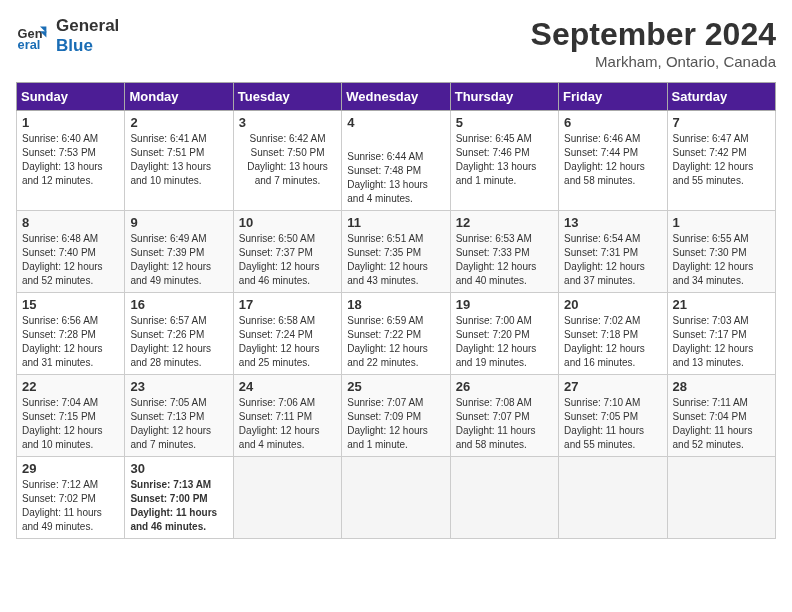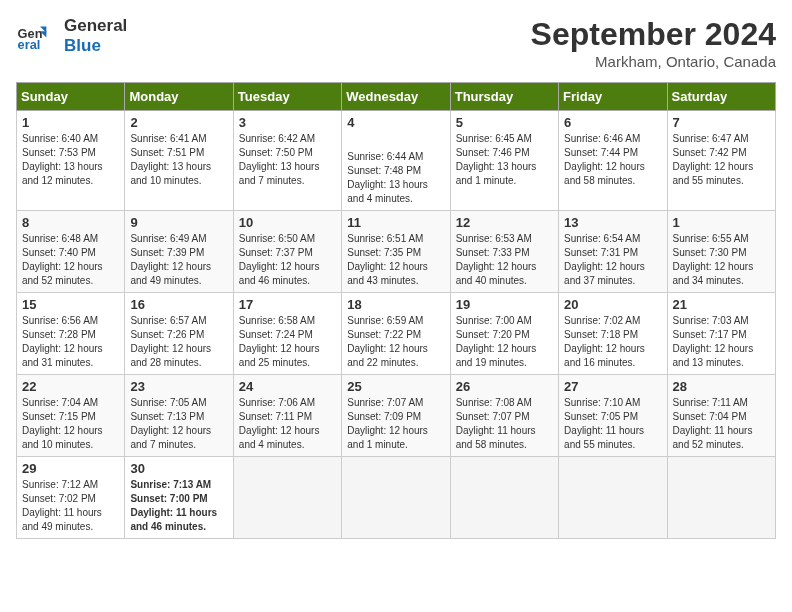--- a/index.html
+++ b/index.html
@@ -12,21 +12,21 @@
     }
     .header {
       display: flex;
       justify-content: space-between;
       align-items: flex-start;
       margin-bottom: 12px;
     }
     .logo {
       display: flex;
       align-items: center;
-      gap: 16px;
+      gap: 8px;
     }
     .logo-icon {
       width: 32px;
       height: 32px;
     }
     .title-block {
       text-align: right;
     }
     .month-title {
       font-size: 32px;
@@ -36,21 +36,21 @@
     .location {
       font-size: 15px;
       color: #555;
     }
     table {
       width: 100%;
       border-collapse: collapse;
       table-layout: fixed;
     }
     th {
-      background-color: #4d7c0f;
+      background-color: #4c1d95;
       color: white;
       font-size: 13px;
       font-weight: bold;
       padding: 6px 4px;
       text-align: left;
       border: 1px solid #aaa;
     }
     td {
       vertical-align: top;
       border: 1px solid #ccc;
@@ -123,21 +123,21 @@
         </td>
         <td>
           <span class="day-num">2</span>
           <div class="cell-info" style="white-space: pre-line;">Sunrise: 6:41 AM
 Sunset: 7:51 PM
 Daylight: 13 hours
 and 10 minutes.</div>
         </td>
         <td>
           <span class="day-num">3</span>
-          <div class="cell-info" style="white-space: pre-line;">Sunrise: 6:42 AM
+          <div class="cell-info" style="white-space: pre-line; text-align: center;">Sunrise: 6:42 AM
 Sunset: 7:50 PM
 Daylight: 13 hours
 and 7 minutes.</div>
         </td>
         <td>
           <span class="day-num">4</span>
           <div class="cell-info" style="white-space: pre-line; margin-top: 20px;">Sunrise: 6:44 AM
 Sunset: 7:48 PM
 Daylight: 13 hours
 and 4 minutes.</div>

